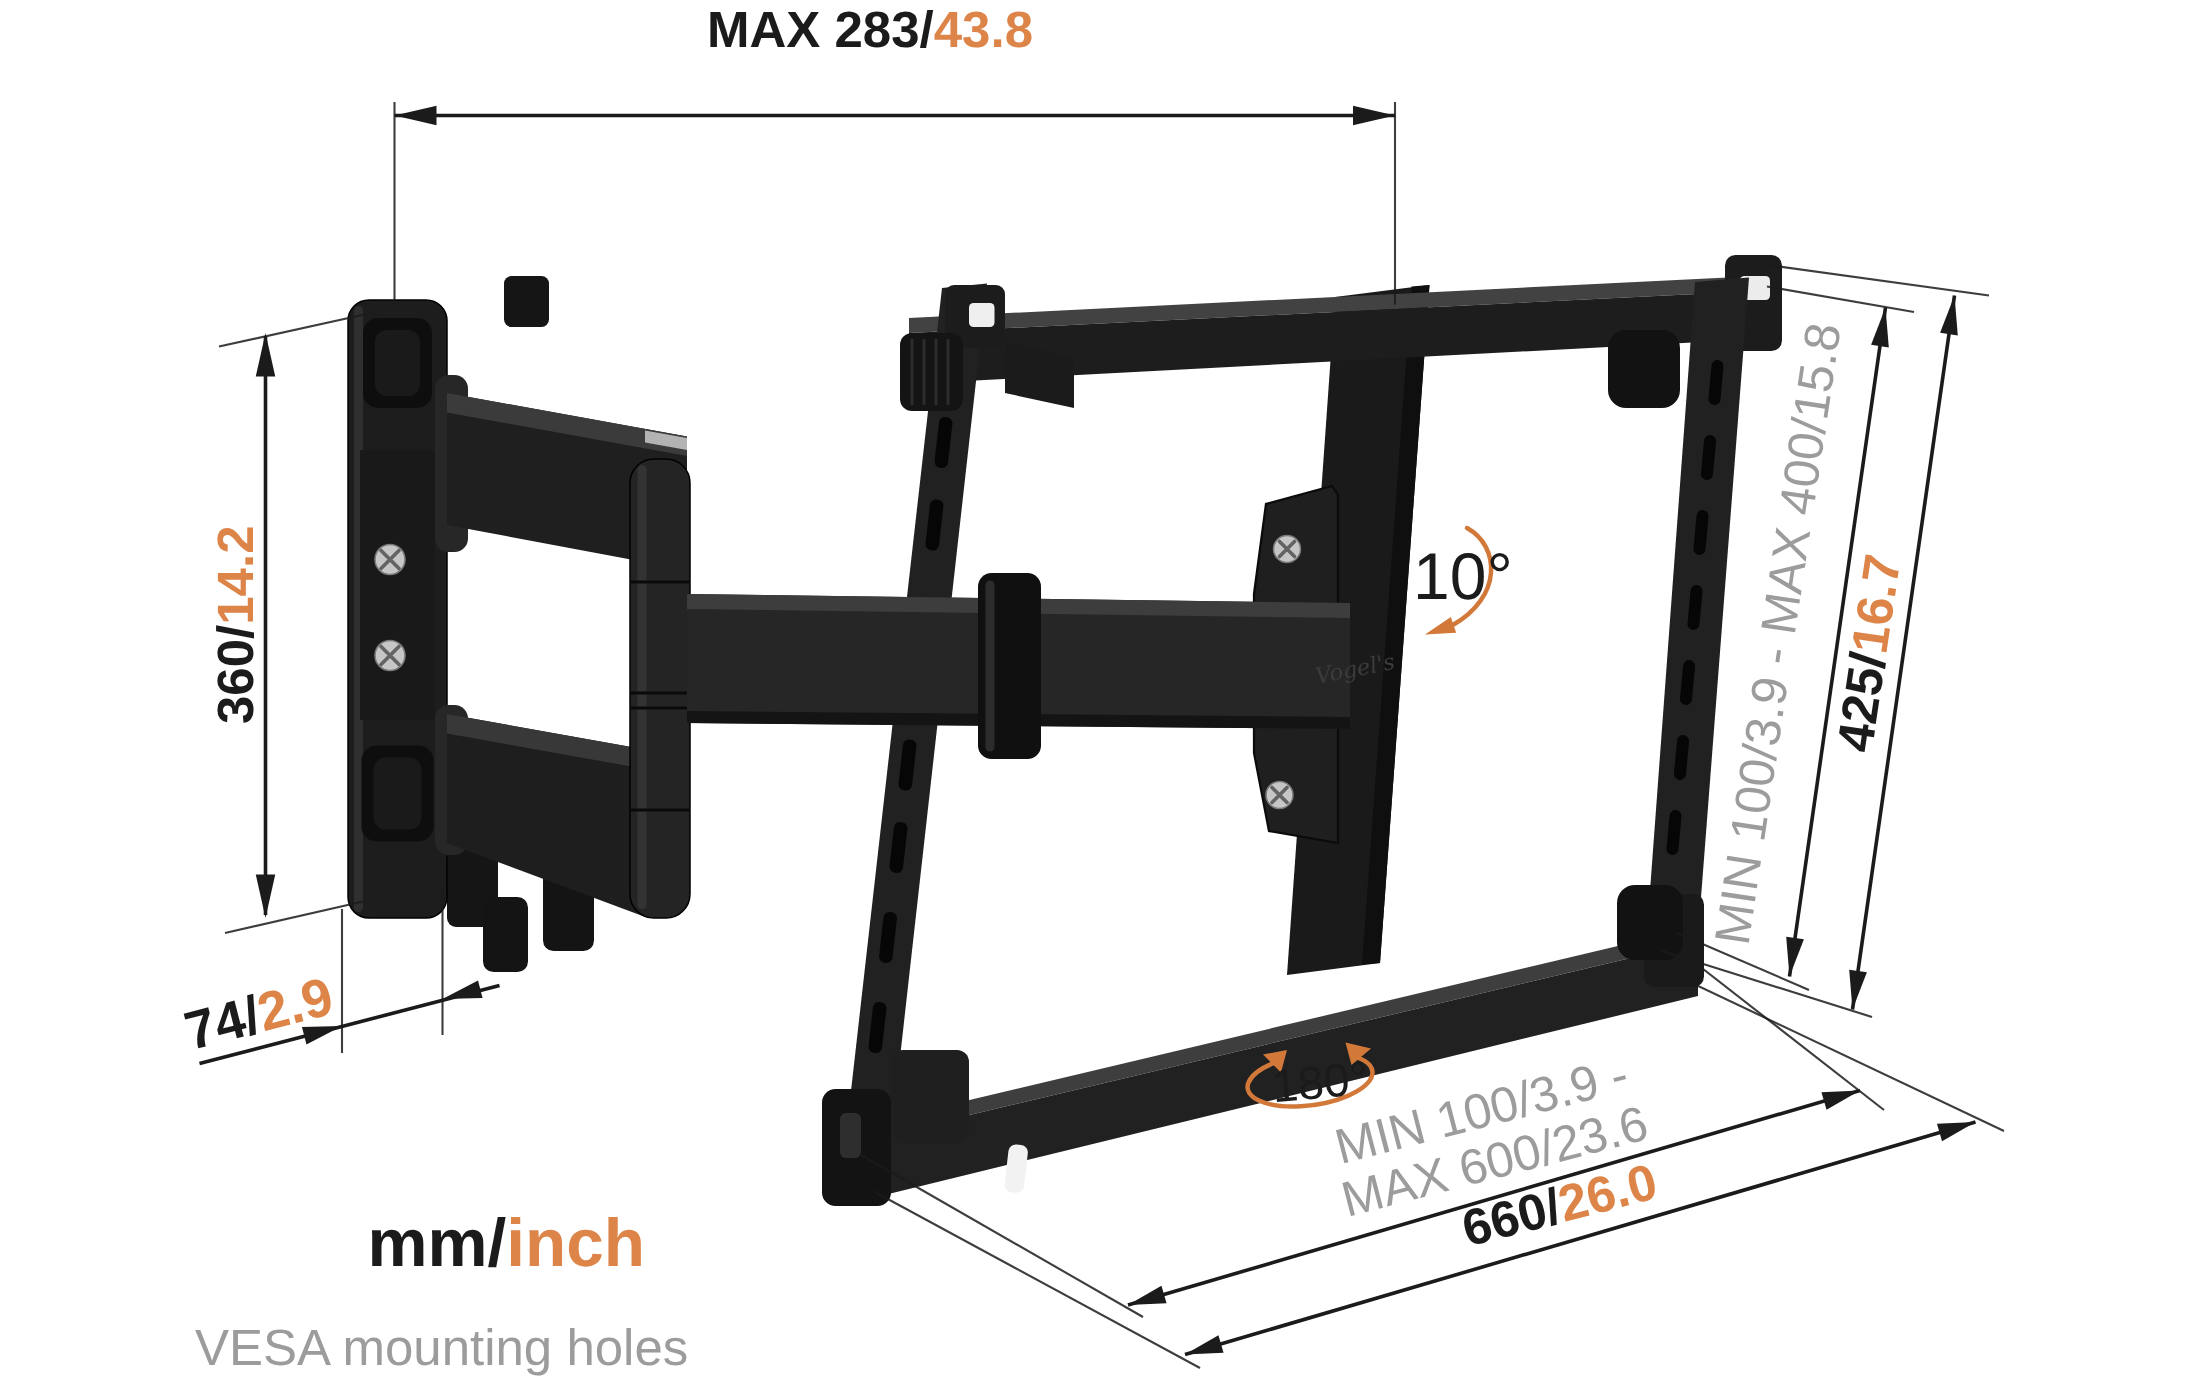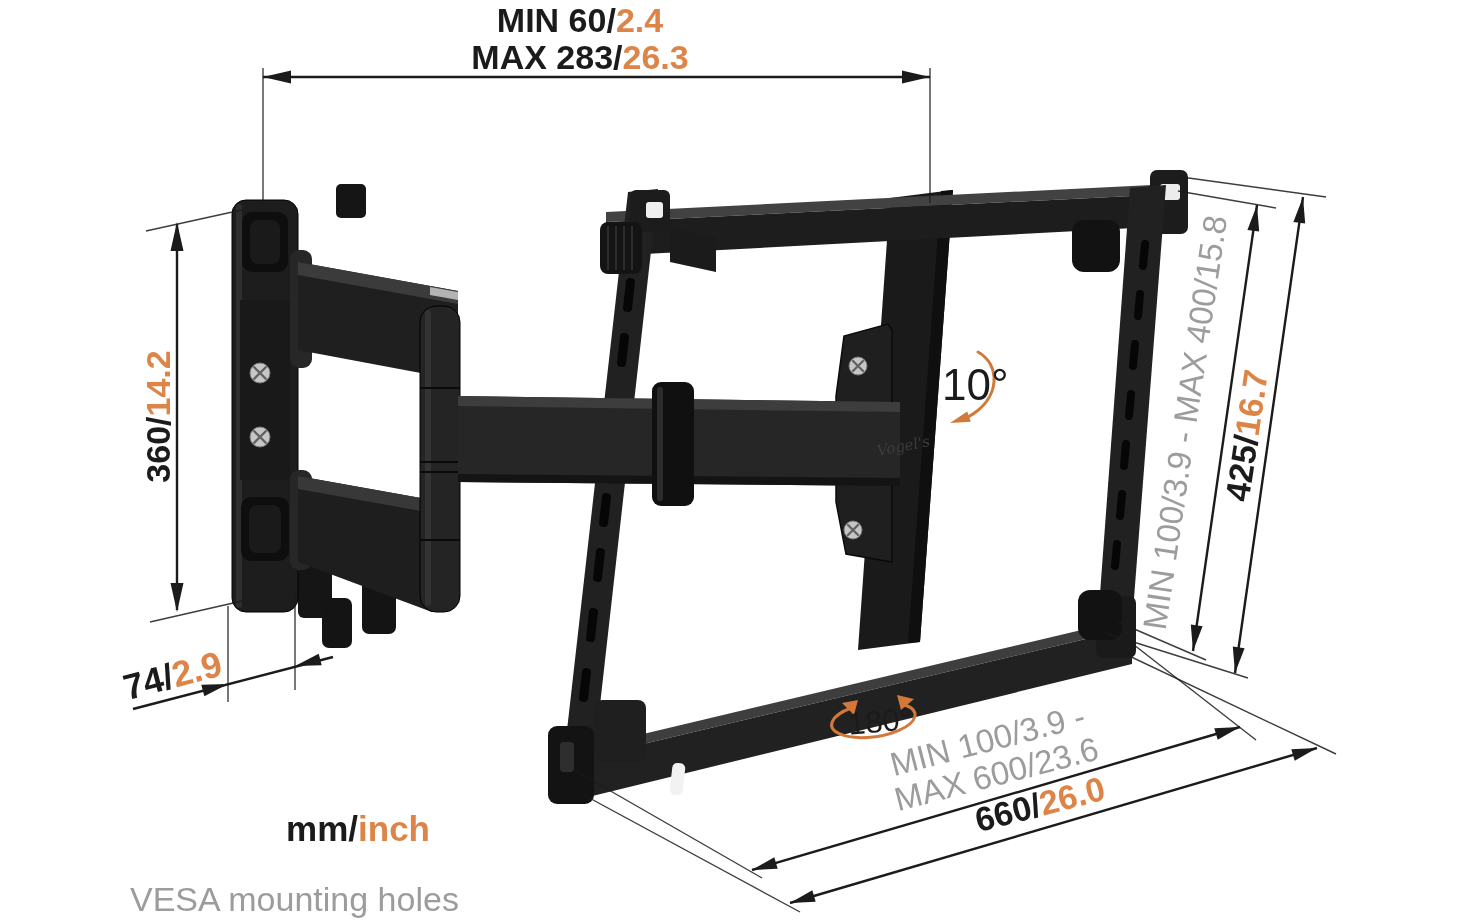--- a/index.html
+++ b/index.html
@@ -227,22 +227,21 @@
     </g>
 
     <g>
       <path class="oarc" d="M 851,708 A 42 17 -8 1 0 905,705"></path>
       <polygon class="oarrow" points="842,703 858,700 854,715"></polygon>
       <polygon class="oarrow" points="914,699 897,695 901,710"></polygon>
     </g>
   </svg>
 
   <div class="lbl center" style="left:340px;top:2px;width:480px;">
-    <div><span>MIN 60/</span><span class="orange">2.4</span></div>
-    <div><span>MAX 283/</span><span class="orange">26.3</span></div>
+    <div><span>MAX 283/</span><span class="orange">43.8</span></div>
   </div>
 
   <div class="lbl center rot-90" style="left:58px;top:398px;width:200px;">
     <span>360/</span><span class="orange">14.2</span>
   </div>
 
   <div class="lbl center rot-14" style="left:90px;top:657px;width:165px;font-size:36px;">
     <span>74/</span><span class="orange">2.9</span>
   </div>
 
@@ -264,21 +263,21 @@
   </div>
 
   <div class="lbl angle" style="left:942px;top:366px;font-size:44px;">
     <span>10°</span>
   </div>
 
   <div class="lbl angle center rot-5" style="left:840px;top:703px;width:80px;font-size:31px;">
     <span>180°</span>
   </div>
 
-  <div class="lbl right" style="left:200px;top:810px;width:230px;font-size:35px;">
+  <div class="lbl right" style="left:200px;top:810px;width:230px;font-size:45px;">
     <span>mm/</span><span class="orange">inch</span>
   </div>
 
   <div class="lbl gray" style="left:130px;top:845px;width:340px;margin-top:36px;">
     <span>VESA mounting holes</span>
   </div>
 
 </div>
 
 </body></html>

